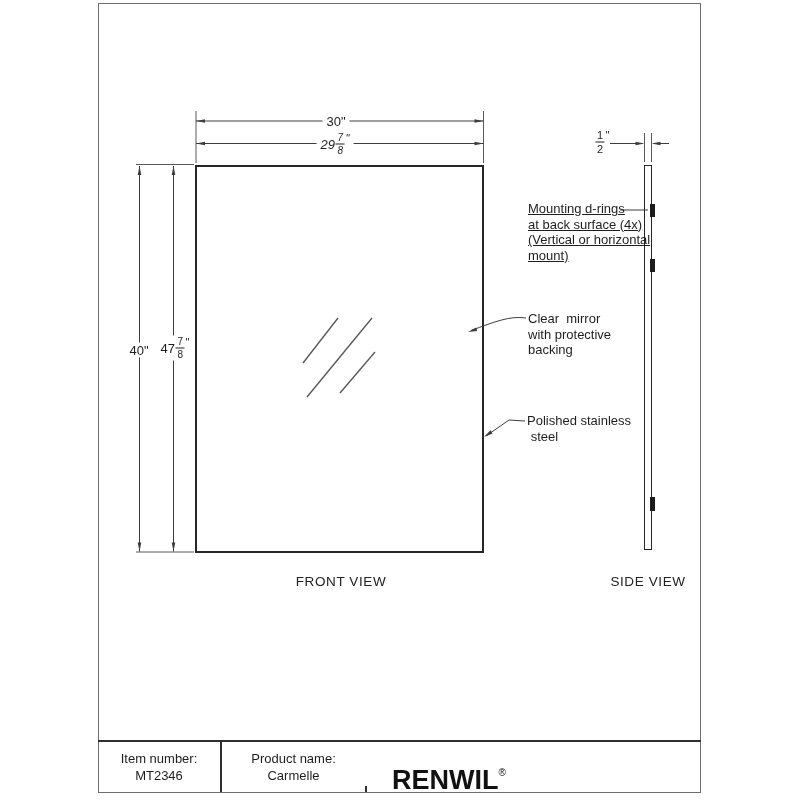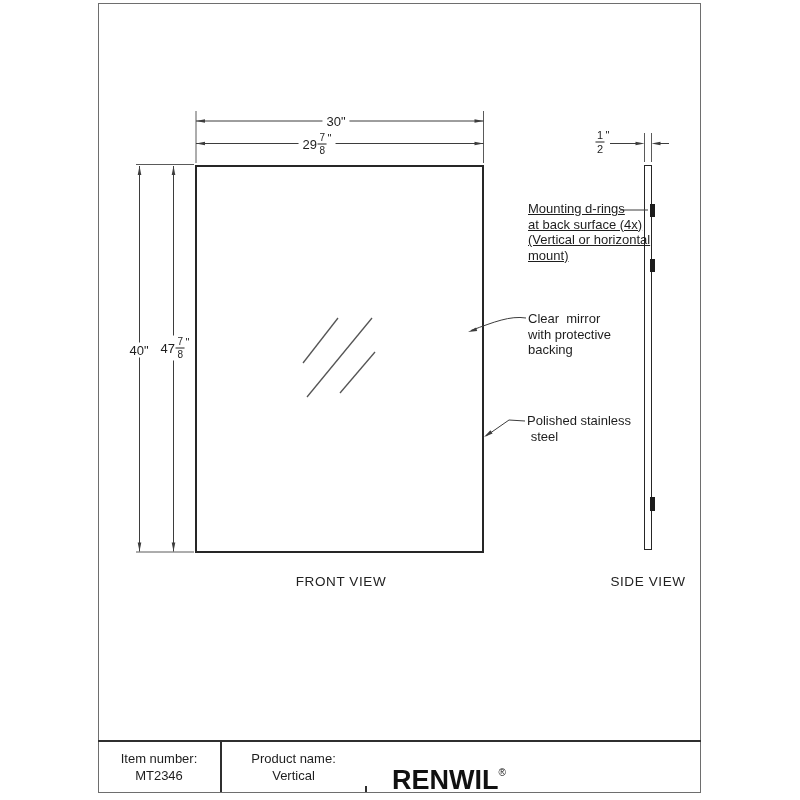--- a/index.html
+++ b/index.html
@@ -101,21 +101,21 @@
     </g>
     <g stroke="#555" stroke-width="1.3" fill="none">
       <path d="M303,363 L338,318"></path>
       <path d="M307,397 L372,318"></path>
       <path d="M340,393 L375,352"></path>
     </g>
   </svg>
 
   <span class="abs dim-label" style="left:336px; top:121px;">30"</span>
 
-  <span class="abs dim-label" style="left:317px; top:144px;">
+  <span class="abs dim-label" style="left:335px; top:144px;font-style:italic;">
     <span>29</span>
       <span class="frac">
         <span class="n">7</span>
         <span class="d">8</span>
       </span>
       <span class="unit-sup">"</span>
   </span>
 
   <span class="abs dim-label" style="left:139px; top:350px;">40"</span>
 
@@ -152,21 +152,21 @@
 
   <div class="abs view-caption" style="left:648px; top:574px;">SIDE VIEW</div>
 
   <div id="title-block" class="abs">
     <div class="tb-cell" id="tb-item">
       <div>Item number:</div>
       <div>MT2346</div>
     </div>
     <div class="tb-cell" id="tb-product">
       <div>Product name:</div>
-      <div>Vertical</div>
+      <div>Carmelle</div>
     </div>
     <div class="tb-cell" id="tb-brand">
       <div class="logo-row">
         <span class="logo-text">RENWIL</span>
         <span class="logo-reg">®</span>
       </div>
       <div class="logo-tagline">EST. 1959</div>
     </div>
   </div>
 

